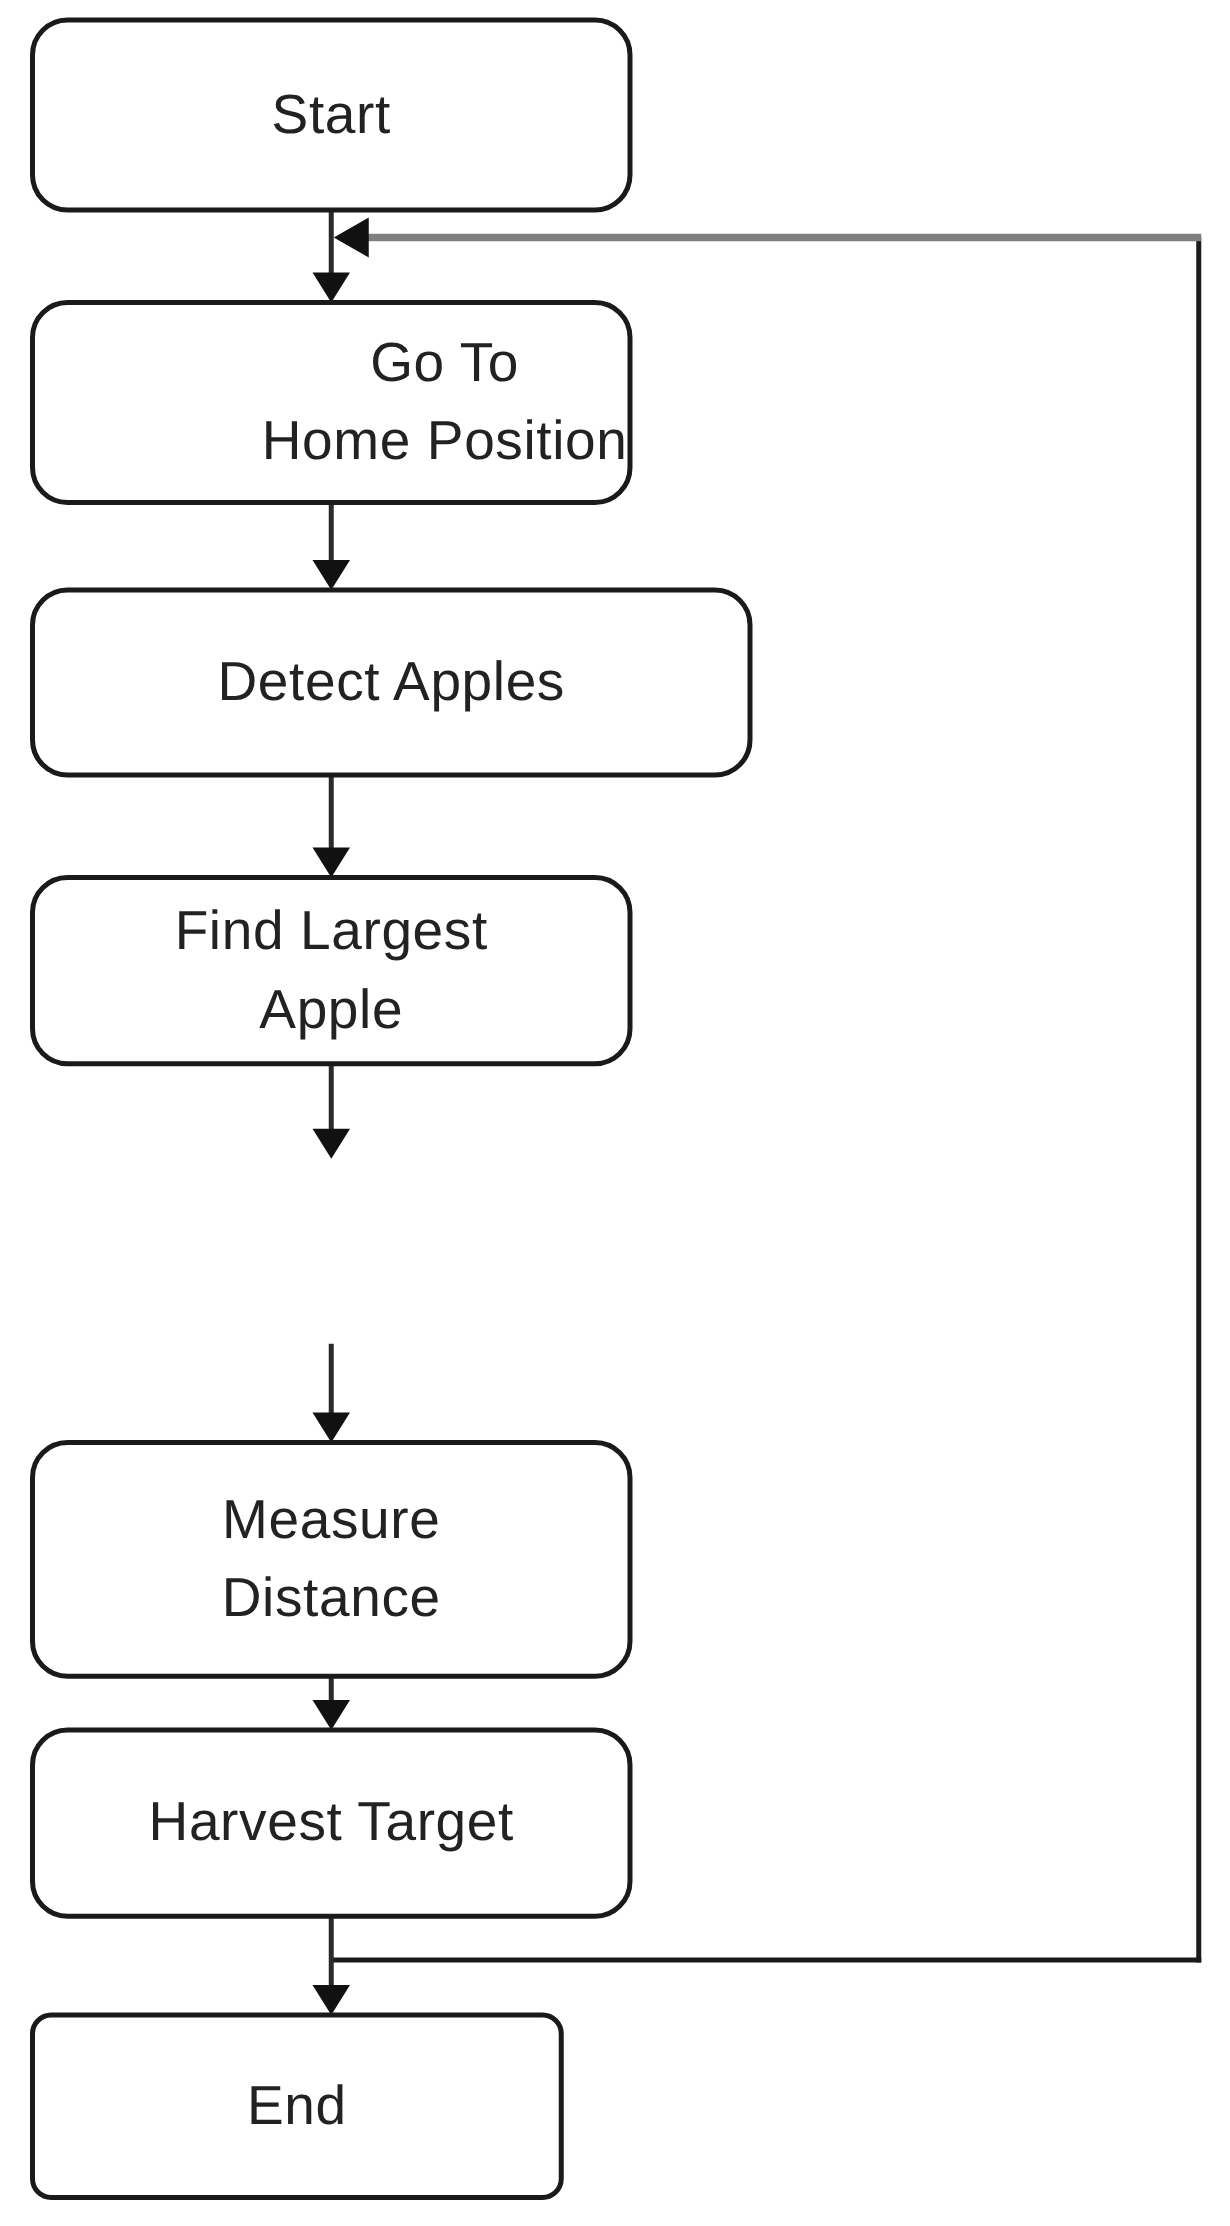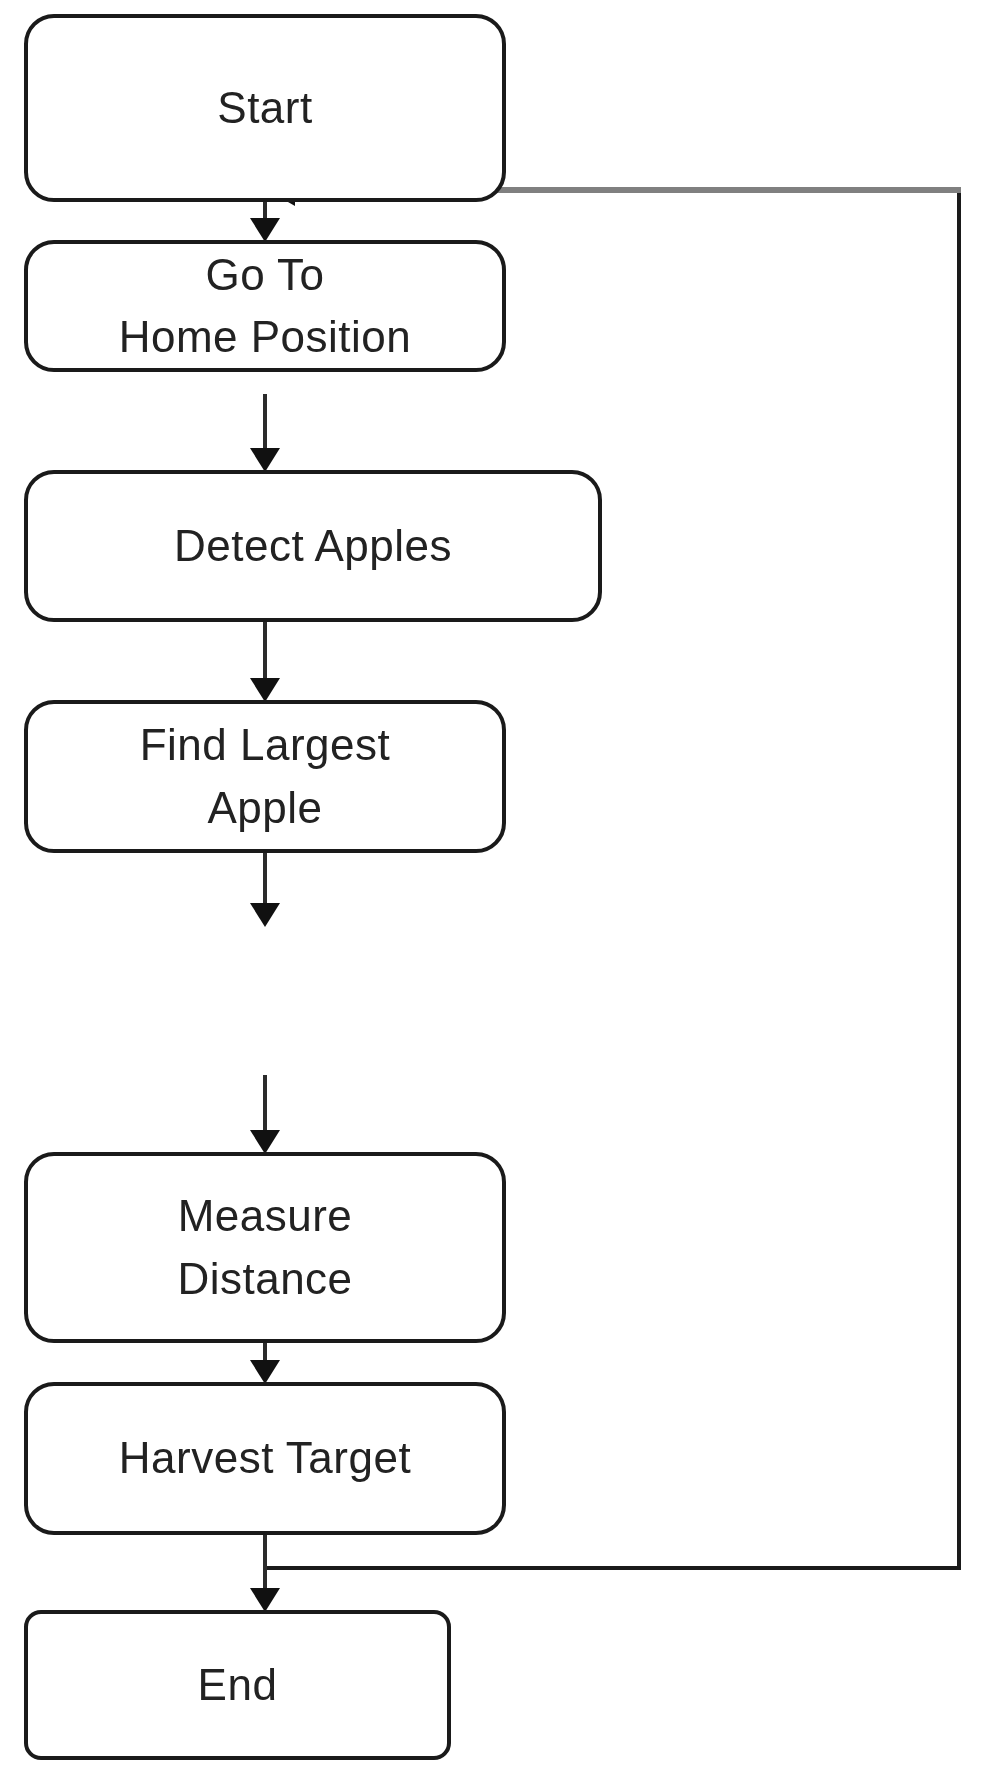--- a/index.html
+++ b/index.html
@@ -79,24 +79,24 @@
     <div class="vline" style="left: 263px; top: 620px; height: 60px;"></div>
     <div class="arrow-down" style="left: 250px; top: 678px;"></div>
     <div class="vline" style="left: 263px; top: 851px; height: 54px;"></div>
     <div class="arrow-down" style="left: 250px; top: 903px;"></div>
     <div class="vline" style="left: 263px; top: 1075px; height: 57px;"></div>
     <div class="arrow-down" style="left: 250px; top: 1130px;"></div>
     <div class="vline" style="left: 263px; top: 1303px; height: 59px;"></div>
     <div class="arrow-down" style="left: 250px; top: 1360px;"></div>
     <div class="vline" style="left: 263px; top: 1533px; height: 57px;"></div>
     <div class="arrow-down" style="left: 250px; top: 1588px;"></div>
-    <div class="node" style="left: 24px; top: 14px; width: 482px; height: 188px;">
+    <div class="node" style="left: 24px; top: 14px; width: 482px; height: 156px;">
       <div class="label">Start</div>
     </div>
-    <div class="node" style="left: 24px; top: 240px; width: 482px; height: 132px;">
+    <div class="node" style="left: 24px; top: 240px; width: 482px; height: 164px; justify-content: flex-end;">
       <div class="label">Go To
 Home Position</div>
     </div>
     <div class="node" style="left: 24px; top: 470px; width: 578px; height: 152px;">
       <div class="label">Detect Apples</div>
     </div>
     <div class="node" style="left: 24px; top: 700px; width: 482px; height: 153px;">
       <div class="label">Find Largest
 Apple</div>
     </div>

